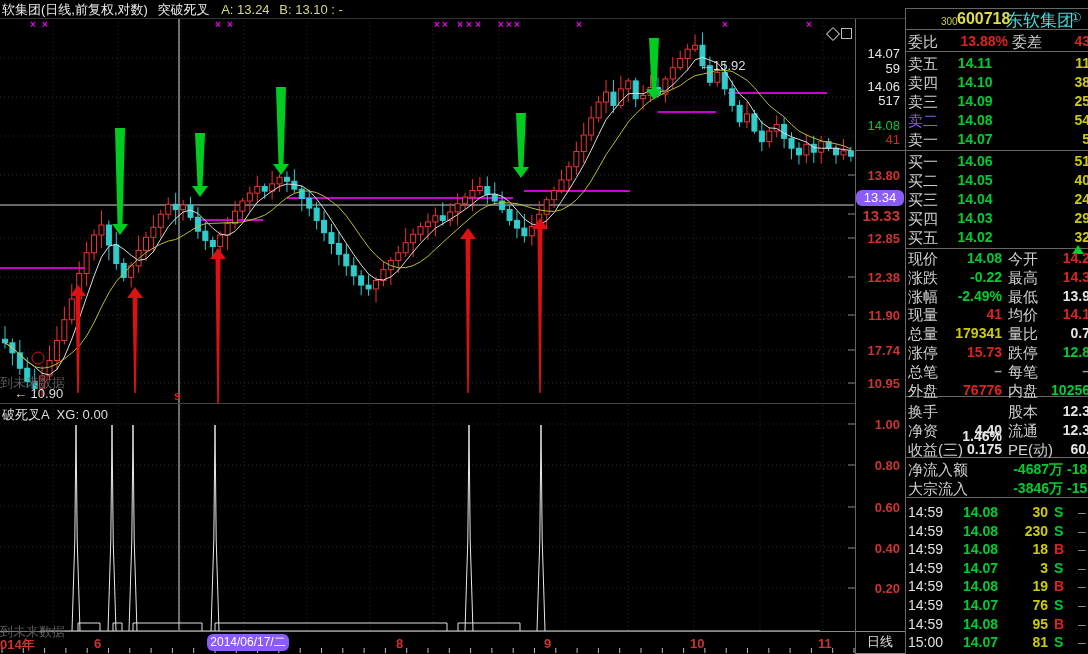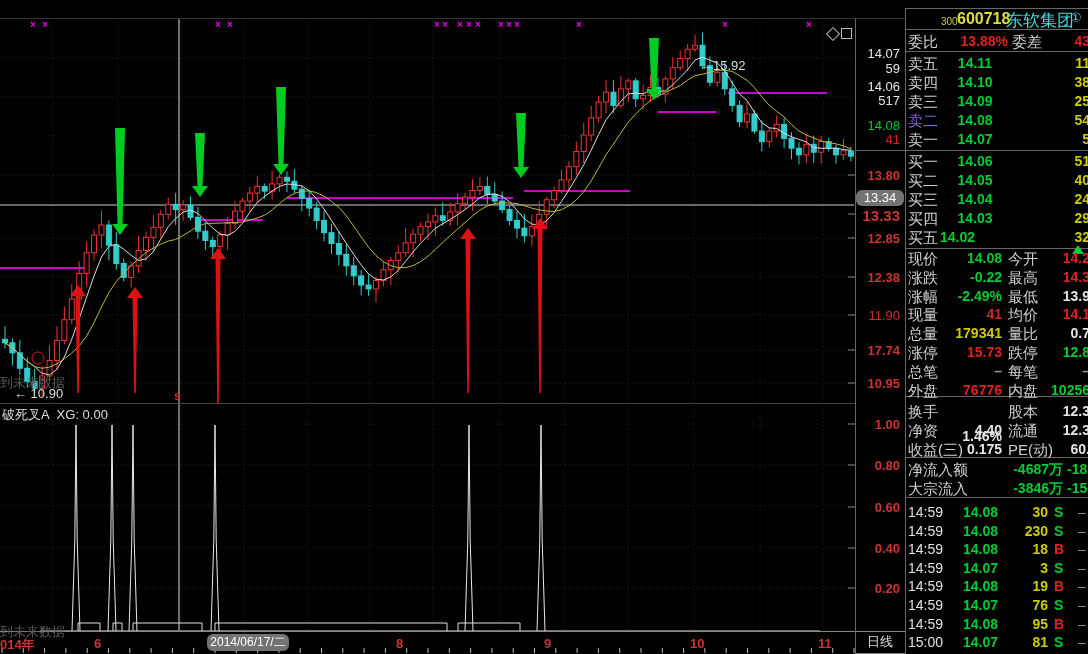--- a/index.html
+++ b/index.html
@@ -2,21 +2,21 @@
 <html><head>
 <meta charset="utf-8">
 <style>
   html,body{margin:0;padding:0;background:#111;}
   .screen{position:relative;width:1088px;height:654px;background:#000;overflow:hidden;
           font-family:"Liberation Sans","DejaVu Sans",sans-serif;}
   .abs{position:absolute;white-space:nowrap;}
   .titlebar{position:absolute;left:2px;top:1px;font-size:13px;color:#e8e8e8;}
   .titlebar .val{color:#d8d878;}
   svg{position:absolute;left:0;top:0;}
-  .bluebox{background:#737373;color:#fff;text-align:center;border-radius:6px;}
+  .bluebox{background:#8b5cf6;color:#fff;text-align:center;border-radius:6px;}
   .diamond{position:absolute;width:8px;height:8px;border:1px solid #bbb;transform:rotate(45deg);}
   .sq{position:absolute;width:9px;height:9px;border:1px solid #bbb;}
   .tri-up{position:absolute;width:0;height:0;border-left:6px solid transparent;
           border-right:6px solid transparent;border-bottom:9px solid #00cc33;}
 </style>
 </head>
 <body>
 
 <div class="screen">
 
@@ -386,20 +386,29 @@
       <line x1="848" y1="315" x2="855" y2="315" stroke="#888" stroke-width="1"></line>
       <line x1="848" y1="350" x2="855" y2="350" stroke="#888" stroke-width="1"></line>
       <line x1="848" y1="383" x2="855" y2="383" stroke="#888" stroke-width="1"></line>
       <line x1="848" y1="424" x2="855" y2="424" stroke="#888" stroke-width="1"></line>
       <line x1="848" y1="465" x2="855" y2="465" stroke="#888" stroke-width="1"></line>
       <line x1="848" y1="507" x2="855" y2="507" stroke="#888" stroke-width="1"></line>
       <line x1="848" y1="548" x2="855" y2="548" stroke="#888" stroke-width="1"></line>
       <line x1="848" y1="588" x2="855" y2="588" stroke="#888" stroke-width="1"></line>
     </svg>
 
+  <div class="titlebar">
+    <span>软集团(日线,前复权,对数)</span>
+    <span style="margin-left:6px;">突破死叉</span>
+    <span class="val" style="margin-left:8px;">A:</span>
+    <span class="val">13.24</span>
+    <span class="val" style="margin-left:6px;">B:</span>
+    <span class="val">13.10</span>
+    <span class="val">: -</span>
+  </div>
 
   <span class="diamond" style="left:828px;top:29px;"></span>
   <span class="sq" style="left:841px;top:28px;"></span>
 
   <div>
     <span class="abs" style="left:941px;top:16px;font-size:10px;color:#cccc44;">300</span>
     <span class="abs" style="left:957px;top:10px;font-size:16px;font-weight:bold;color:#dddd44;">600718</span>
     <span class="abs" style="left:1006px;top:9px;font-size:17px;color:#44dddd;">东软集团</span>
     <span class="abs" style="left:1070px;top:10px;font-size:13px;color:#44dddd;">①</span>
   </div>
@@ -441,21 +450,21 @@
       <div class="abs" style="left: 856px; top: 46px; width: 44px; text-align: right; font-size: 13px; color: rgb(229, 229, 229);">14.07</div>
       <div class="abs" style="left: 856px; top: 61px; width: 44px; text-align: right; font-size: 13px; color: rgb(229, 229, 229);">59</div>
       <div class="abs" style="left: 856px; top: 79px; width: 44px; text-align: right; font-size: 13px; color: rgb(229, 229, 229);">14.06</div>
       <div class="abs" style="left: 856px; top: 93px; width: 44px; text-align: right; font-size: 13px; color: rgb(229, 229, 229);">517</div>
       <div class="abs" style="left: 856px; top: 118px; width: 44px; text-align: right; font-size: 13px; color: rgb(0, 204, 51);">14.08</div>
       <div class="abs" style="left: 856px; top: 132px; width: 44px; text-align: right; font-size: 13px; color: rgb(221, 34, 34);">41</div>
       <div class="abs" style="left: 856px; top: 168px; width: 44px; text-align: right; font-size: 13px; font-weight: bold; color: rgb(204, 51, 51);">13.80</div>
       <div class="abs" style="left: 856px; top: 207px; width: 44px; text-align: right; font-size: 15px; font-weight: bold; color: rgb(204, 51, 51);">13.33</div>
       <div class="abs" style="left: 856px; top: 231px; width: 44px; text-align: right; font-size: 13px; font-weight: bold; color: rgb(204, 51, 51);">12.85</div>
       <div class="abs" style="left: 856px; top: 270px; width: 44px; text-align: right; font-size: 13px; font-weight: bold; color: rgb(204, 51, 51);">12.38</div>
-      <div class="abs" style="left: 856px; top: 308px; width: 44px; text-align: right; font-size: 13px; font-weight: normal; color: rgb(204, 51, 51);">11.90</div>
+      <div class="abs" style="left: 856px; top: 308px; width: 44px; text-align: right; font-size: 13px; font-weight: bold; color: rgb(204, 51, 51);">11.90</div>
       <div class="abs" style="left: 856px; top: 343px; width: 44px; text-align: right; font-size: 13px; font-weight: bold; color: rgb(204, 51, 51);">17.74</div>
       <div class="abs" style="left: 856px; top: 376px; width: 44px; text-align: right; font-size: 13px; font-weight: bold; color: rgb(204, 51, 51);">10.95</div>
       <div class="abs" style="left: 856px; top: 417px; width: 44px; text-align: right; font-size: 13px; font-weight: bold; color: rgb(204, 51, 51);">1.00</div>
       <div class="abs" style="left: 856px; top: 458px; width: 44px; text-align: right; font-size: 13px; font-weight: bold; color: rgb(204, 51, 51);">0.80</div>
       <div class="abs" style="left: 856px; top: 500px; width: 44px; text-align: right; font-size: 13px; font-weight: bold; color: rgb(204, 51, 51);">0.60</div>
       <div class="abs" style="left: 856px; top: 541px; width: 44px; text-align: right; font-size: 13px; font-weight: bold; color: rgb(204, 51, 51);">0.40</div>
       <div class="abs" style="left: 856px; top: 581px; width: 44px; text-align: right; font-size: 13px; font-weight: bold; color: rgb(204, 51, 51);">0.20</div>
       <div class="abs" style="left: 0px; top: 636px; font-size: 13px; font-weight: bold; color: rgb(204, 51, 51);">014年</div>
       <div class="abs" style="left: 94px; top: 636px; font-size: 13px; font-weight: bold; color: rgb(204, 51, 51);">6</div>
       <div class="abs" style="left: 396px; top: 636px; font-size: 13px; font-weight: bold; color: rgb(204, 51, 51);">8</div>
@@ -489,21 +498,21 @@
       <div class="abs" style="left: 908px; top: 172px; font-size: 15px; color: rgb(207, 207, 207);">买二</div>
       <div class="abs" style="left: 940px; top: 172px; width: 70px; text-align: center; font-size: 14px; font-weight: bold; color: rgb(0, 204, 51);">14.05</div>
       <div class="abs" style="left: 1010px; top: 172px; width: 80px; text-align: right; font-size: 14px; font-weight: bold; color: rgb(204, 204, 0);">40</div>
       <div class="abs" style="left: 908px; top: 191px; font-size: 15px; color: rgb(207, 207, 207);">买三</div>
       <div class="abs" style="left: 940px; top: 191px; width: 70px; text-align: center; font-size: 14px; font-weight: bold; color: rgb(0, 204, 51);">14.04</div>
       <div class="abs" style="left: 1010px; top: 191px; width: 80px; text-align: right; font-size: 14px; font-weight: bold; color: rgb(204, 204, 0);">24</div>
       <div class="abs" style="left: 908px; top: 210px; font-size: 15px; color: rgb(207, 207, 207);">买四</div>
       <div class="abs" style="left: 940px; top: 210px; width: 70px; text-align: center; font-size: 14px; font-weight: bold; color: rgb(0, 204, 51);">14.03</div>
       <div class="abs" style="left: 1010px; top: 210px; width: 80px; text-align: right; font-size: 14px; font-weight: bold; color: rgb(204, 204, 0);">29</div>
       <div class="abs" style="left: 908px; top: 229px; font-size: 15px; color: rgb(207, 207, 207);">买五</div>
-      <div class="abs" style="left: 940px; top: 229px; width: 70px; text-align: left; font-size: 14px; font-weight: bold; color: rgb(0, 204, 51);">14.02</div>
+      <div class="abs" style="left: 940px; top: 229px; width: 70px; text-align: center; font-size: 14px; font-weight: bold; color: rgb(0, 204, 51);">14.02</div>
       <div class="abs" style="left: 1010px; top: 229px; width: 80px; text-align: right; font-size: 14px; font-weight: bold; color: rgb(204, 204, 0);">32</div>
       <div class="abs" style="left: 908px; top: 250px; font-size: 15px; color: rgb(207, 207, 207);">现价</div>
       <div class="abs" style="left: 940px; top: 250px; width: 62px; text-align: right; font-size: 14px; font-weight: bold; color: rgb(0, 204, 51);">14.08</div>
       <div class="abs" style="left: 1008px; top: 250px; font-size: 15px; color: rgb(207, 207, 207);">今开</div>
       <div class="abs" style="left: 1040px; top: 250px; width: 50px; text-align: right; font-size: 14px; font-weight: bold; color: rgb(221, 34, 34);">14.2</div>
       <div class="abs" style="left: 908px; top: 268.8px; font-size: 15px; color: rgb(207, 207, 207);">涨跌</div>
       <div class="abs" style="left: 940px; top: 268.8px; width: 62px; text-align: right; font-size: 14px; font-weight: bold; color: rgb(0, 204, 51);">-0.22</div>
       <div class="abs" style="left: 1008px; top: 268.8px; font-size: 15px; color: rgb(207, 207, 207);">最高</div>
       <div class="abs" style="left: 1040px; top: 268.8px; width: 50px; text-align: right; font-size: 14px; font-weight: bold; color: rgb(221, 34, 34);">14.3</div>
       <div class="abs" style="left: 908px; top: 287.6px; font-size: 15px; color: rgb(207, 207, 207);">涨幅</div>

